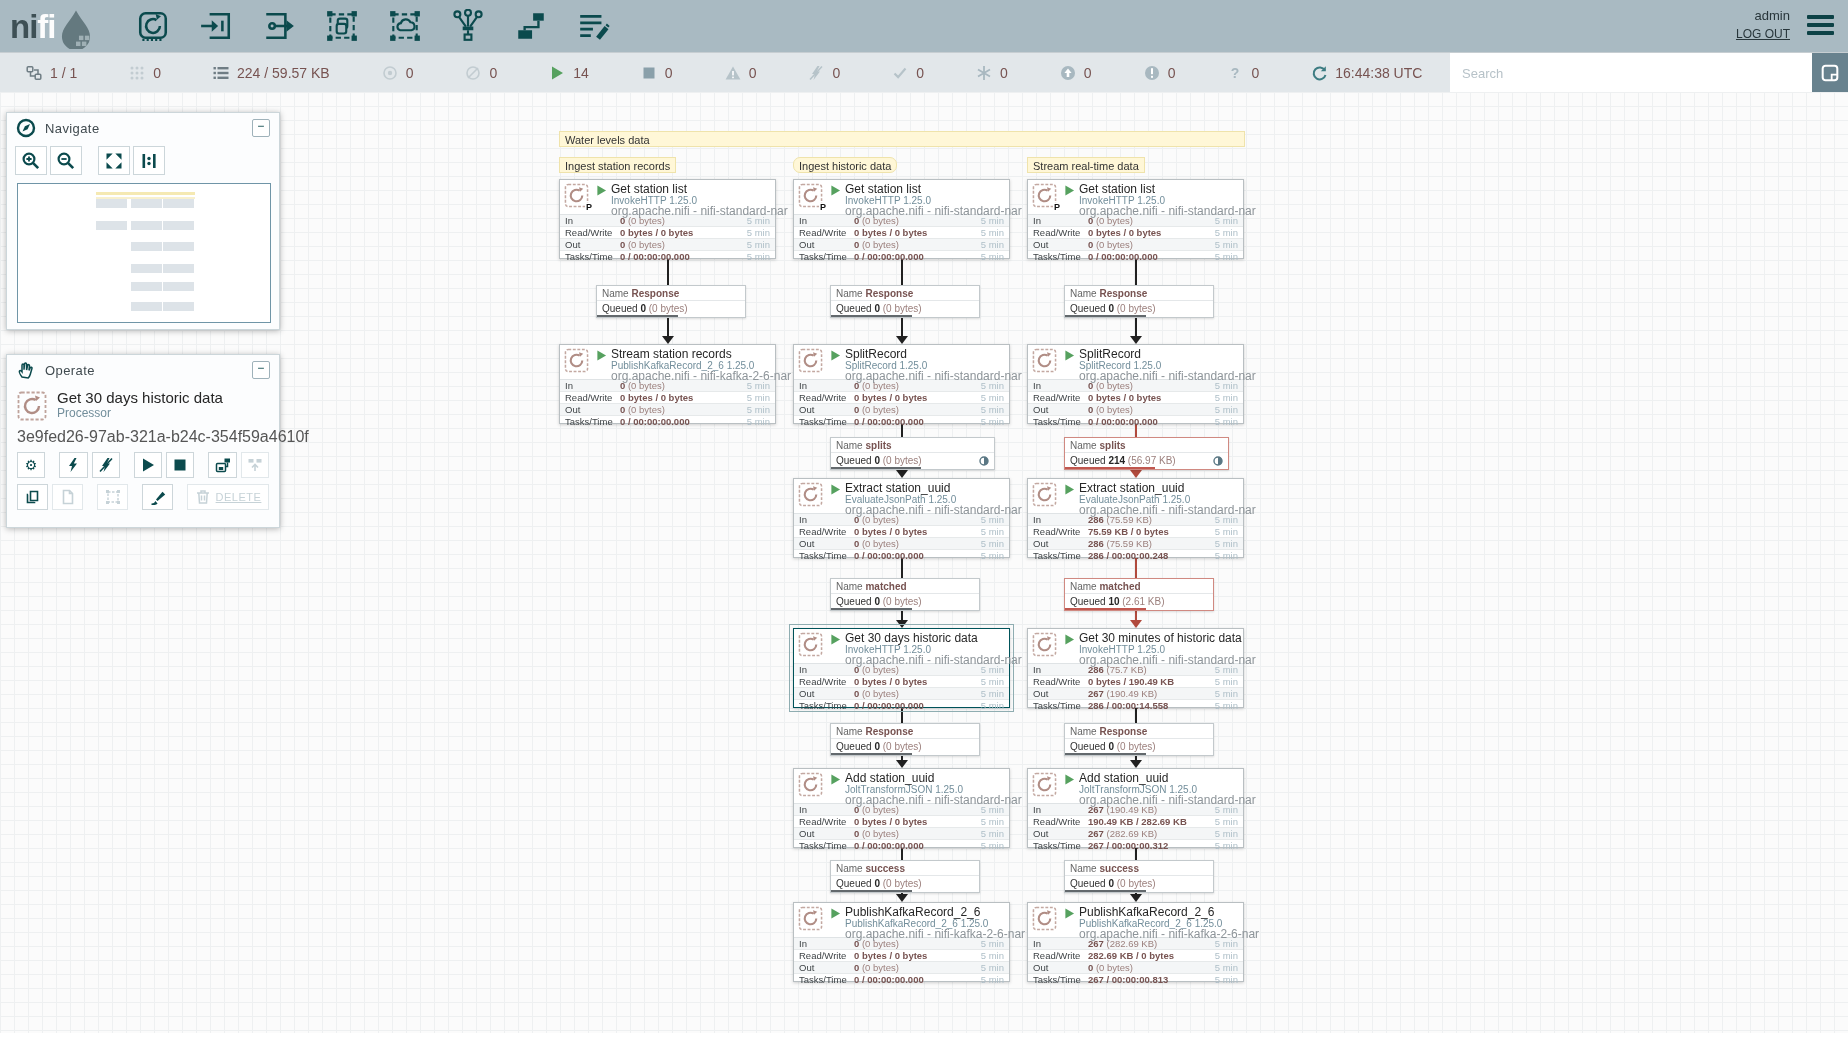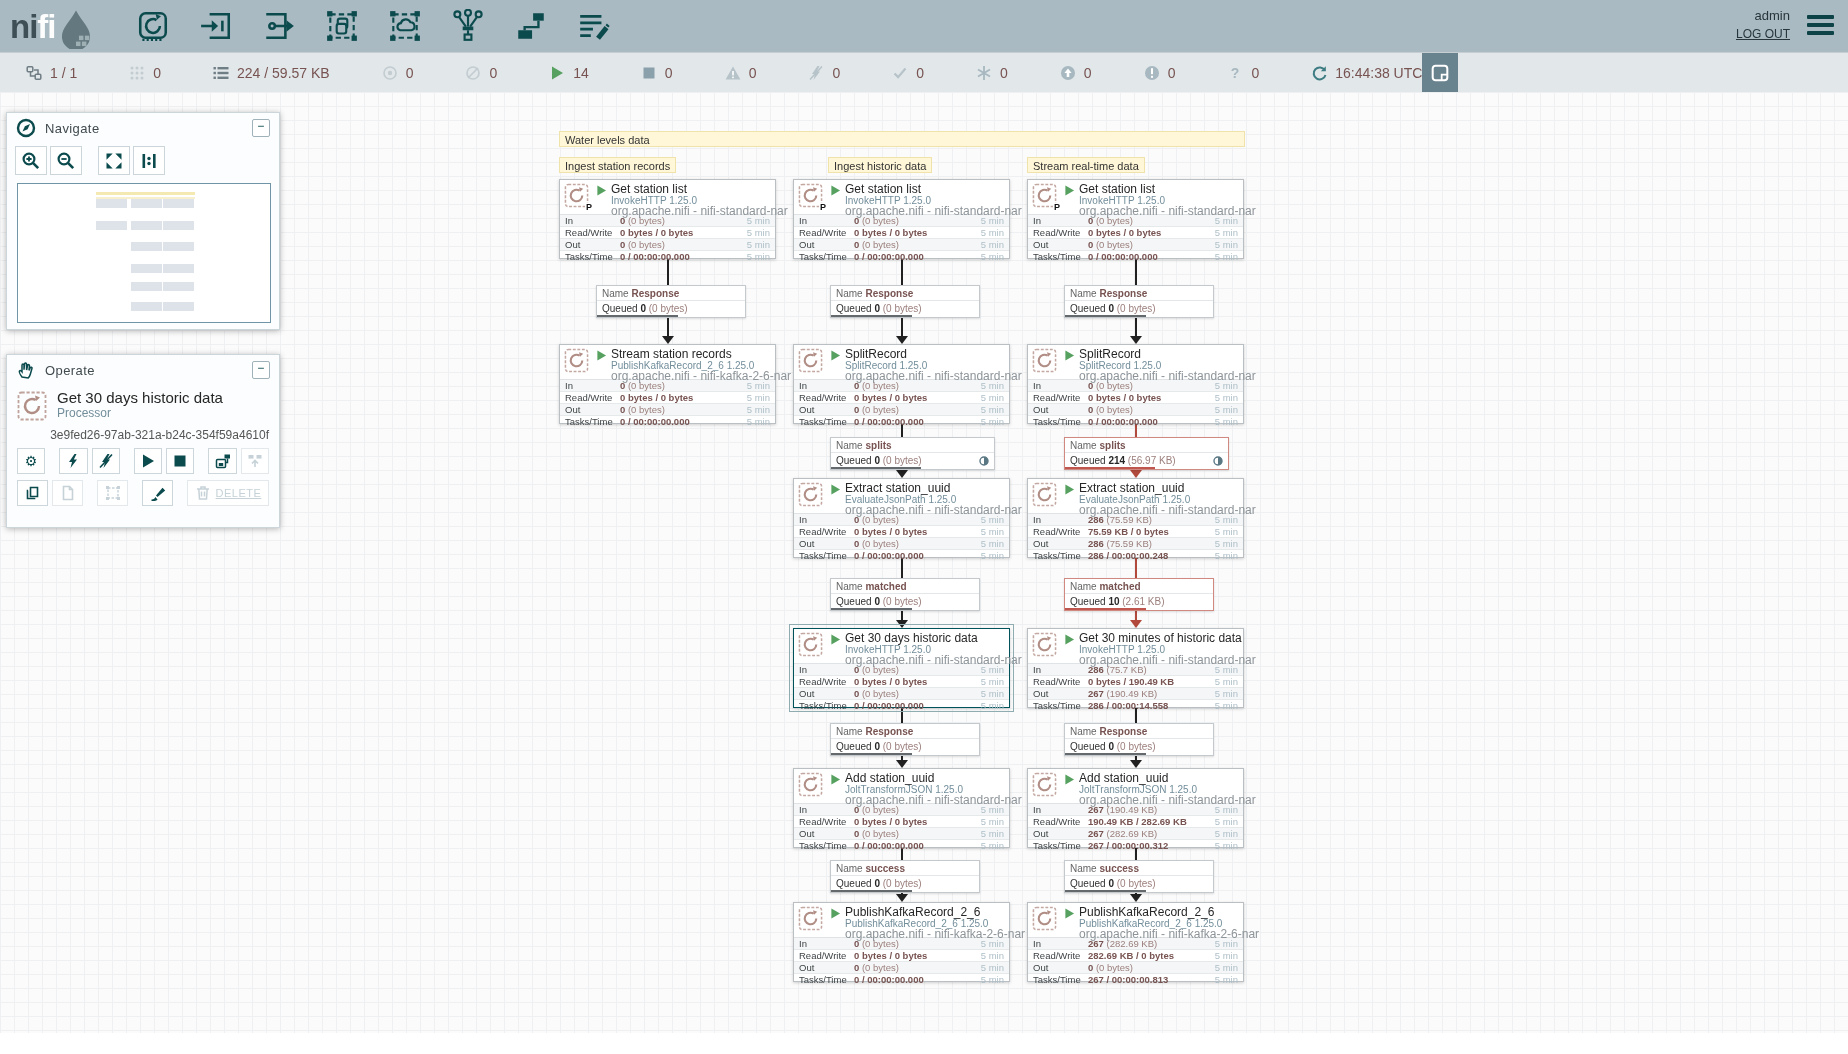--- a/index.html
+++ b/index.html
@@ -88,21 +88,21 @@
   .minimap{position:absolute;left:10px;top:70px;width:252px;height:138px;background:#fff;border:1px solid #6f95a7;cursor:move;}
   .mm-banner{position:absolute;background:#f5e9b2;height:3px;}
   .mm-banner2{position:absolute;background:#f8f0cd;height:2px;}
   .mm-block{position:absolute;width:31px;height:9px;background:#dde3e8;}
 
   .op-panel{top:262px;height:174px;}
   .op-head{display:flex;gap:10px;padding:4px 10px 0 10px;align-items:flex-start;}
   .op-icon{width:30px;height:30px;flex:0 0 auto;margin-top:2px;}
   .op-name{font-size:15px;color:#262626;line-height:17px;white-space:nowrap;}
   .op-type{font-size:12px;color:#728e9b;}
-  .op-uuid{font-size:12px;color:#555;padding:7px 10px 6px 10px;white-space:nowrap;text-align:right;}
+  .op-uuid{font-size:16px;color:#555;padding:7px 10px 6px 10px;white-space:nowrap;text-align:right;}
   .op-row{display:flex;gap:4px;padding:0 10px;margin-bottom:6px;}
   .op-btn{width:31px;height:26px;border:1px solid #cdd6da;background:#fff;color:#0b4a4d;display:flex;align-items:center;justify-content:center;font-size:14px;cursor:pointer;box-sizing:border-box;}
   .op-btn svg{width:16px;height:16px;}
   .op-btn.gapL{margin-left:10px;text-decoration:underline;}
   .op-btn.disabled{color:#c6d2d7;border-color:#e2e8eb;cursor:default;}
   .op-btn.wide{width:82px;font-size:11px;letter-spacing:.5px;gap:5px;}
 
   
   .footer{position:absolute;left:0;right:0;bottom:0;height:21px;background:#f4f7f8;border-top:1px solid #dee4e6;display:flex;align-items:center;padding-left:9px;font-size:12px;font-weight:bold;color:#00535a;}
 </style>
@@ -346,20 +346,21 @@
           <span>0</span>
         </div>
       </div>
     <div class="sb-time">
       <svg viewBox="0 0 17 17">
           <path d="M13.8 5.2A6 6 0 1 0 14.5 10" fill="none" stroke="#3d7c82" stroke-width="2"></path>
           <path d="M14.8 1.2v5h-5z" fill="#3d7c82"></path>
         </svg>
       <span>16:44:38 UTC</span>
     </div>
+    <input class="search" type="text" placeholder="Search" style="">
     <div class="search-side">
       <svg width="18" height="18" viewBox="0 0 16 16">
           <rect x="1.5" y="1.5" width="13" height="13" rx="2.5" fill="none" stroke="#fff" stroke-width="1.8"></rect>
           <path d="M9.5 14.5V9.5H14.5" fill="none" stroke="#fff" stroke-width="1.6"></path>
         </svg>
     </div>
   </div>
 
   <div class="canvas">
     <div id="flowLayer">
@@ -452,21 +453,21 @@
               <span class="stat-value"><b>0</b><span class="paren"> (0 bytes)</span></span>
               <span class="stat-window">5 min</span>
             </div>
             <div class="stat-row">
               <span class="stat-label">Tasks/Time</span>
               <span class="stat-value"><b>0 / 00:00:00.000</b></span>
               <span class="stat-window">5 min</span>
             </div>
           </div>
   </div>
-        <div class="flow-label" style="left: 828px; top: 65px;">Ingest historic data</div>
+        <div class="flow-label" style="left: 793px; top: 65px; border-radius: 7px;">Ingest historic data</div>
         <div class="proc primary" style="left: 793px; top: 87px;">
     <div class="proc-head">
       <div class="proc-icon">
         <svg width="25" height="25" viewBox="0 0 26 26">
                 <rect x="1.5" y="1.5" width="23" height="23" rx="3" fill="none" stroke="#c3a8a1" stroke-width="1.6" stroke-dasharray="3 1.7"></rect>
                 <path d="M19 13a6 6 0 1 1-2.7-5" fill="none" stroke="#b08d85" stroke-width="2.2"></path>
                 <path d="M15.6 4.4l4.4 1.7-3.3 3z" fill="#b08d85"></path>
               </svg>
         <span class="p-badge">P</span>
       </div>

